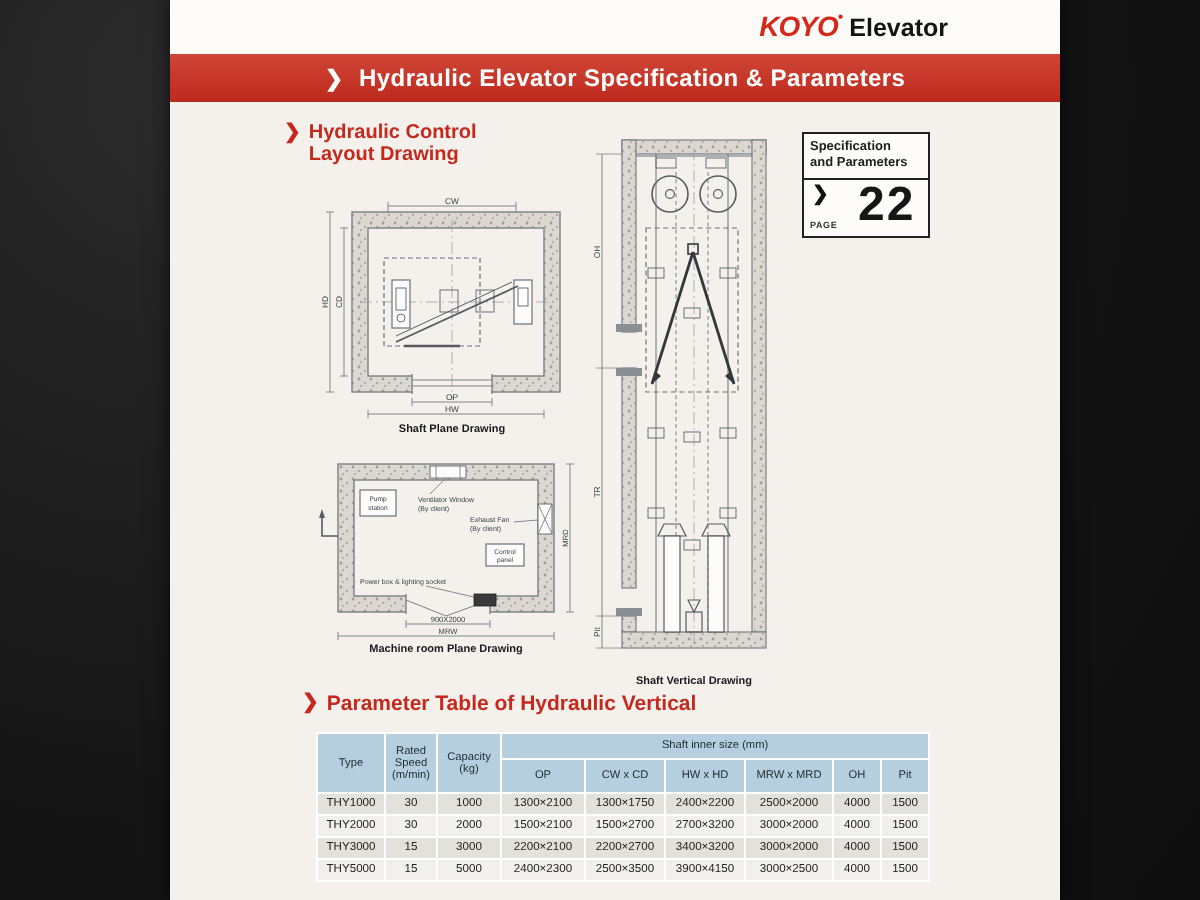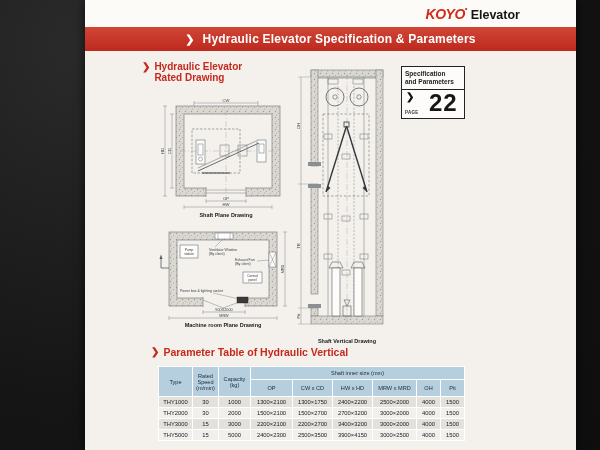--- a/index.html
+++ b/index.html
@@ -3,21 +3,21 @@
 <meta charset="utf-8">
 <style>
   *{margin:0;padding:0;box-sizing:border-box}
   html,body{width:600px;height:450px;overflow:hidden}
   body{
     background:radial-gradient(circle at 15% 10%, #2b2b2b 0%, #151515 55%, #0e0e0e 100%);
     font-family:"Liberation Sans", sans-serif;
     position:relative;
   }
   .page{
-    position:absolute;left:85px;top:0;width:491px;height:450px;
+    position:absolute;left:85px;top:0;width:445px;height:450px;
     background:#f4f1ec;box-shadow:0 0 10px rgba(0,0,0,.7);
   }
   
   .topbar{position:absolute;left:0;top:0;width:100%;height:27px;background:#fcfbf8}
   .logo{position:absolute;right:56px;top:5px;white-space:nowrap}
   .logo-koyo{color:#d42a1c;font-style:italic;font-weight:bold;font-size:14px;letter-spacing:-.5px}
   .logo-dot{color:#d42a1c;font-size:8px;vertical-align:top;line-height:8px}
   .logo-elevator{color:#141414;font-weight:bold;font-size:12.5px;margin-left:3px}
   
   .banner{
@@ -69,22 +69,22 @@
   </div>
 
   <div class="banner">
     <span class="chev">❯</span>
     <span class="banner-title">Hydraulic Elevator Specification &amp; Parameters</span>
   </div>
 
   <div class="sec-hdr sec1">
     <span class="chev">❯</span>
     <span>
-      <span>Hydraulic Elevator</span><br>
-      <span>Rated Drawing</span>
+      <span>Hydraulic Control</span><br>
+      <span>Layout Drawing</span>
     </span>
   </div>
 
   <div class="specbox">
     <div class="specbox-top">
       <span>Specification</span><br>
       <span>and Parameters</span>
     </div>
     <div class="specbox-bot">
       <span class="specbox-chev">❯</span>

